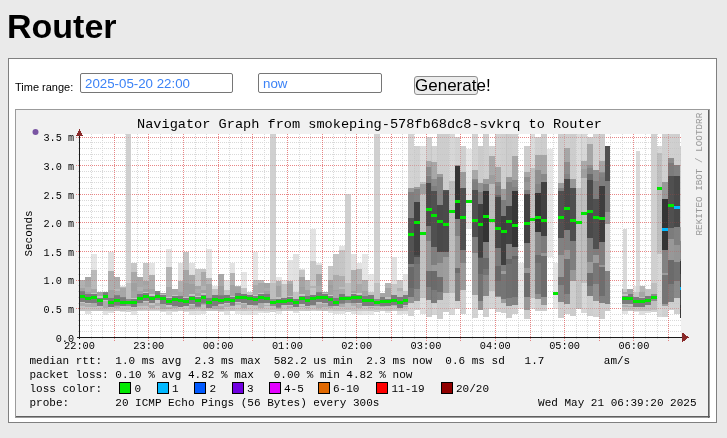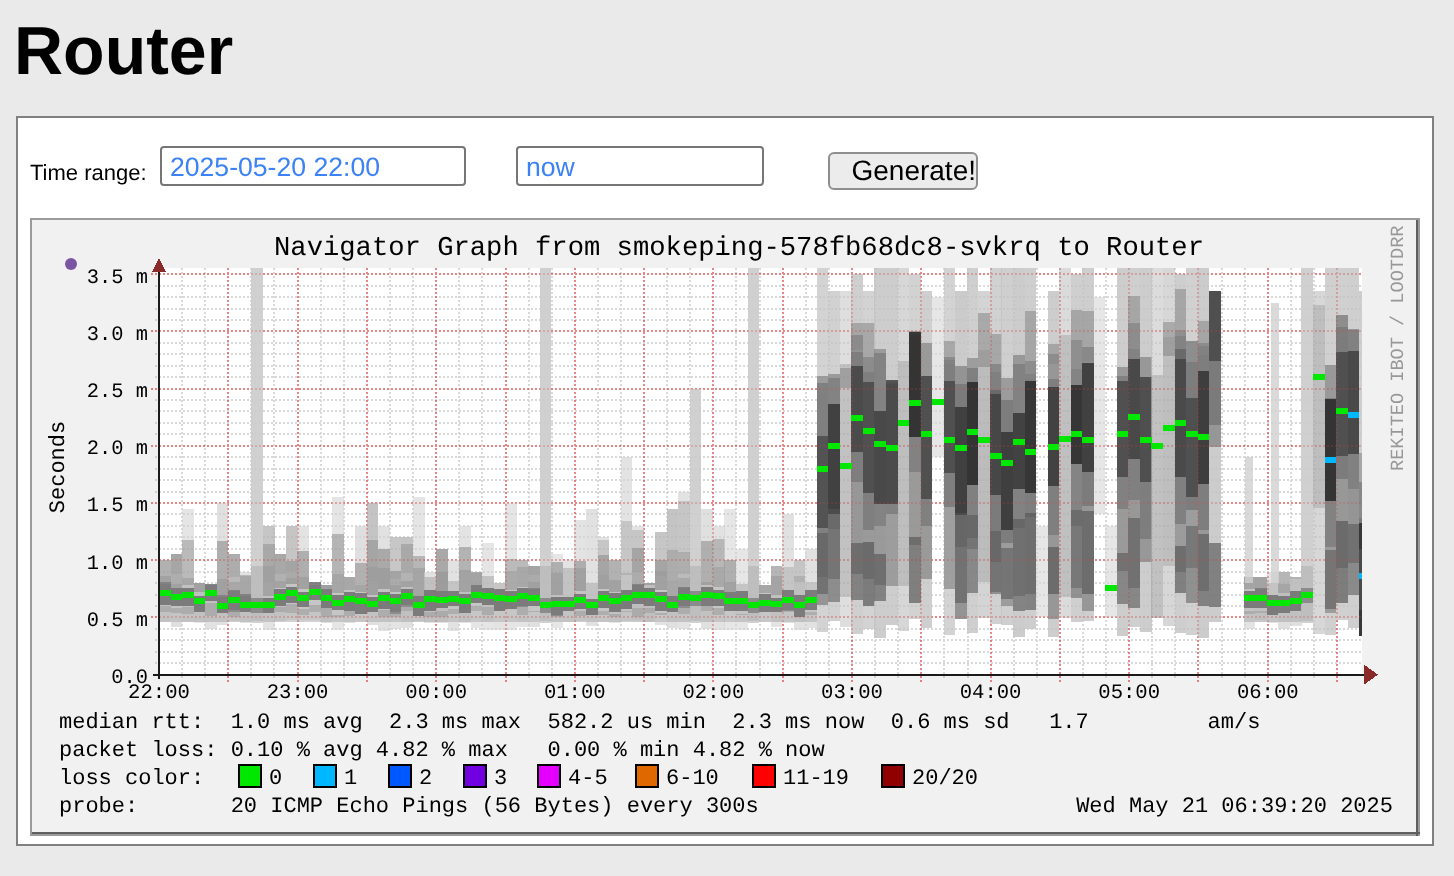--- a/index.html
+++ b/index.html
@@ -1,21 +1,21 @@
 <!DOCTYPE html>
 <html><head><meta charset="utf-8"><title>Router</title>
 <style>
 html,body{margin:0;padding:0;background:#eaeaea;font-family:"Liberation Sans",sans-serif;}
 #page{position:relative;width:727px;height:438px;overflow:hidden;}
 h1{position:absolute;left:7px;top:9px;margin:0;font-size:34px;font-weight:700;color:#000;line-height:1;}
 .panel{position:absolute;left:8px;top:58px;width:707px;height:363px;background:#fff;border:1px solid #808080;}
 .lab{position:absolute;left:6px;top:22px;font-size:11px;line-height:12.5px;color:#000;}
 .inp{position:absolute;top:14px;height:20px;border:1px solid #767676;border-radius:2px;font-family:"Liberation Sans",sans-serif;font-size:13.3px;padding:0 0 0 4px;margin:0;box-sizing:border-box;background:#fff;color:#3b82f6;}
 .to{position:absolute;left:236px;top:22px;font-size:12.2px;line-height:12.5px;color:#000;margin-left:20px;}
-.btn{position:absolute;left:405px;top:17px;width:75px;height:19px;background:#ececec;border:1px solid #8f8f8f;border-radius:3px;font-family:"Liberation Sans",sans-serif;font-size:14px;color:#000;text-align:right;line-height:17px;box-sizing:border-box;}
+.btn{position:absolute;left:405px;top:17px;width:64px;height:19px;background:#ececec;border:1px solid #8f8f8f;border-radius:3px;font-family:"Liberation Sans",sans-serif;font-size:17px;color:#000;text-align:center;line-height:17px;box-sizing:border-box;}
 </style></head>
 <body>
 <div id="page">
 <h1>Router</h1>
 <div class="panel">
   <span class="lab">Time range:</span>
   <input class="inp" style="left: 71px; width: 153px;" value="2025-05-20 22:00">
   <span class="to">to</span>
   <input class="inp" style="left: 249px; width: 124px;" value="now">
   <div class="btn">Generate!</div>

